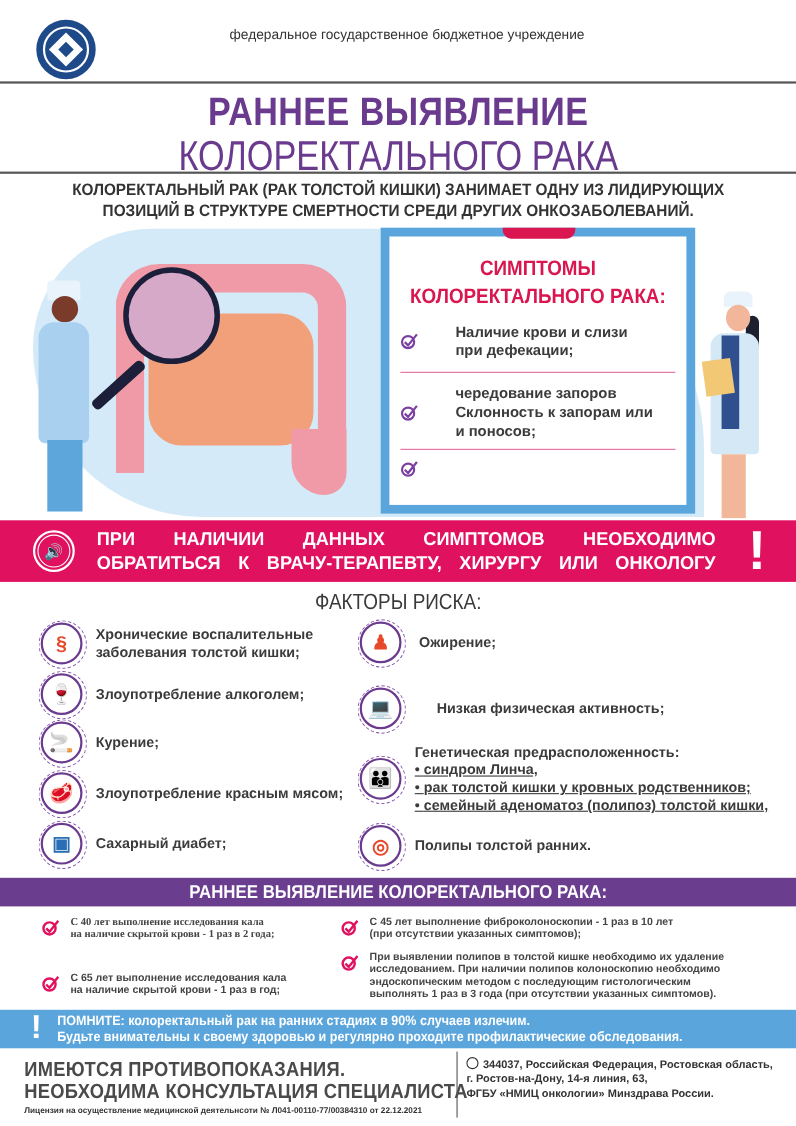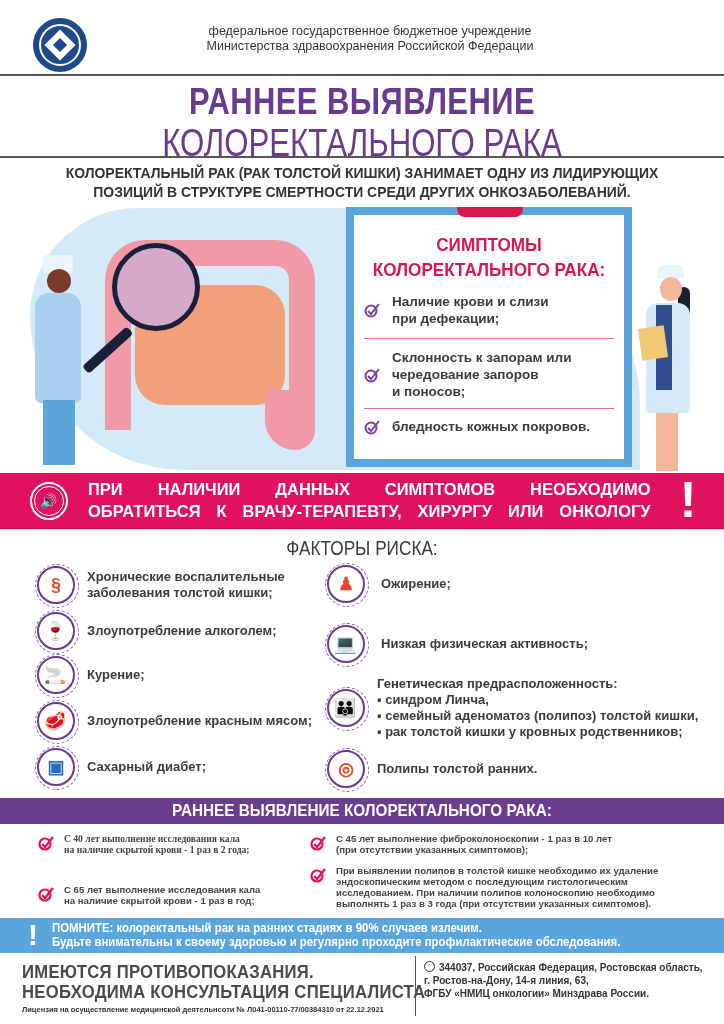--- a/index.html
+++ b/index.html
@@ -46,38 +46,38 @@
   .doctor-f .dress { position: absolute; left: 16px; top: 40px; width: 16px; height: 85px; background: #2f4f8f; }
   .doctor-f .clip { position: absolute; left: 0; top: 62px; width: 26px; height: 32px; background: #f3c874; transform: rotate(-8deg); }
   .doctor-f .legs { position: absolute; left: 16px; top: 148px; width: 22px; height: 58px; background: #f2b79b; }
 
   
   .symp { position: absolute; left: 346px; top: 207px; width: 286px; height: 260px; background: #ffffff; border: 8px solid #5aa5dc; }
   .symp-tab { position: absolute; left: 457px; top: 207px; width: 66px; height: 10px; background: #d9164f; border-radius: 0 0 8px 8px; }
   .symp-title { position: absolute; left: 354px; top: 232px; width: 270px; text-align: center; font-size: 19px; font-weight: bold; color: #d9164f; line-height: 25px; transform: scaleX(0.9); }
   .symp-item { position: absolute; left: 364px; display: flex; align-items: center; width: 260px; }
   .check { width: 16px; height: 16px; margin-right: 12px; flex: none; }
-  .symp-item .txt { font-size: 13.5px; font-weight: bold; color: #3b3b3b; line-height: 17px; }
+  .symp-item .txt { font-size: 13.5px; font-weight: bold; color: #3b3b3b; line-height: 17px; margin-left: 22px; }
   .symp-sep { position: absolute; left: 364px; width: 250px; height: 1px; background: #e36b9a; }
 
   
   .alert { position: absolute; left: 0; top: 473px; width: 724px; height: 56px; background: #e0115f; }
   .alert-speaker { position: absolute; left: 30px; top: 482px; width: 38px; height: 38px; border-radius: 50%; border: 2px solid #fff; display: flex; align-items: center; justify-content: center; }
   .alert-speaker-in { width: 30px; height: 30px; border-radius: 50%; border: 1.5px solid #fff; display: flex; align-items: center; justify-content: center; color: #fff; font-size: 14px; }
   .alert-text { position: absolute; left: 88px; top: 479px; width: 580px; color: #fff; font-weight: bold; font-size: 17px; line-height: 22px; text-align: justify; text-align-last: justify; transform: scaleX(0.97); transform-origin: left; }
   .alert-bang { position: absolute; left: 676px; top: 472px; width: 24px; font-size: 50px; font-weight: bold; color: #fff; line-height: 56px; text-align: center; }
 
   
   .risk-title { position: absolute; left: 0; top: 537px; width: 724px; text-align: center; font-size: 20px; color: #3a3a3a; transform: scaleX(0.86); }
   .risk { position: absolute; display: flex; align-items: center; }
   .risk-icon { width: 38px; height: 38px; border-radius: 50%; border: 2.5px solid #6a3a8e; display: flex; align-items: center; justify-content: center; flex: none; position: relative; }
   .risk-icon::before { content: ""; position: absolute; left: -4px; top: -4px; width: 42px; height: 42px; border-radius: 50%; border: 1px dashed #8a5ab0; }
   .risk-glyph { font-size: 18px; color: #e74a2b; font-weight: bold; line-height: 1; }
   .risk .txt { margin-left: 12px; font-size: 13px; font-weight: bold; color: #3b3b3b; line-height: 16px; }
-  .gen-list { list-style: none; }
+  .gen-list { list-style: none; text-decoration: underline; }
   .gen-list li::before { content: "• "; }
 
   
   .early-bar { position: absolute; left: 0; top: 798px; width: 724px; height: 26px; background: #6b3d8f; color: #fff; font-weight: bold; font-size: 17px; text-align: center; line-height: 26px; }
   .early-bar span { display: inline-block; transform: scaleX(0.9); }
   .early { position: absolute; display: flex; align-items: flex-start; }
   .early .check2 { width: 16px; height: 16px; margin-right: 10px; margin-top: 2px; flex: none; }
   .early .txt { font-size: 9.6px; font-weight: bold; color: #444; line-height: 11px; }
 
   
@@ -98,21 +98,20 @@
 <body>
 
 <div class="header">
   <div class="logo">
     <div class="logo-inner">
         <div class="logo-diamond"></div>
       </div>
   </div>
   <div class="org">
     <div class="l1">федеральное государственное бюджетное учреждение</div>
-    <div class="l3">Министерства здравоохранения Российской Федерации</div>
   </div>
 </div>
 <div class="rule-top"></div>
 
 <div class="title">
   <div class="t1">РАННЕЕ ВЫЯВЛЕНИЕ</div>
   <div class="t2">КОЛОРЕКТАЛЬНОГО РАКА</div>
 </div>
 <div class="rule-mid"></div>
 
@@ -163,34 +162,33 @@
   </div>
 </div>
 <div class="symp-sep" style="top:338px;"></div>
 
 <div class="symp-item" style="top:349px;">
   <svg class="check" viewBox="0 0 16 16">
       <circle cx="7" cy="9" r="5.5" fill="none" stroke="#7a3fa0" stroke-width="2"></circle>
       <path d="M4 9l3 3 8-10" fill="none" stroke="#7a3fa0" stroke-width="2"></path>
     </svg>
   <div class="txt">
+    <div>чередование запоров</div>
     <div>Склонность к запорам или</div>
-    <div>чередование запоров</div>
     <div>и поносов;</div>
   </div>
 </div>
 <div class="symp-sep" style="top:408px;"></div>
 
 <div class="symp-item" style="top:418px;">
   <svg class="check" viewBox="0 0 16 16">
       <circle cx="7" cy="9" r="5.5" fill="none" stroke="#7a3fa0" stroke-width="2"></circle>
       <path d="M4 9l3 3 8-10" fill="none" stroke="#7a3fa0" stroke-width="2"></path>
     </svg>
   <div class="txt">
-    <div>бледность кожных покровов.</div>
   </div>
 </div>
 
 <div class="alert"></div>
 <div class="alert-speaker">
     <div class="alert-speaker-in">🔊</div>
   </div>
 <div class="alert-text">
   <div>ПРИ НАЛИЧИИ ДАННЫХ СИМПТОМОВ НЕОБХОДИМО</div>
   <div>ОБРАТИТЬСЯ К ВРАЧУ-ТЕРАПЕВТУ, ХИРУРГУ ИЛИ ОНКОЛОГУ</div>
@@ -246,34 +244,34 @@
       <span class="risk-glyph">♟</span>
     </div>
   <div class="txt" style="margin-left:16px">
       <div>Ожирение;</div>
     </div>
 </div>
 <div class="risk" style="left:327px; top:625px;">
   <div class="risk-icon">
       <span class="risk-glyph">💻</span>
     </div>
-  <div class="txt" style="margin-left:16px">
+  <div class="txt" style="margin-left:32px">
       <div>Низкая физическая активность;</div>
     </div>
 </div>
 <div class="risk" style="left:327px; top:676px;">
   <div class="risk-icon">
       <span class="risk-glyph">👪</span>
     </div>
   <div class="txt" style="margin-left:12px">
     <div>Генетическая предрасположенность:</div>
     <ul class="gen-list">
       <li>синдром Линча,</li>
+      <li>рак толстой кишки у кровных родственников;</li>
       <li>семейный аденоматоз (полипоз) толстой кишки,</li>
-      <li>рак толстой кишки у кровных родственников;</li>
     </ul>
   </div>
 </div>
 <div class="risk" style="left:327px; top:750px;">
   <div class="risk-icon">
       <span class="risk-glyph">◎</span>
     </div>
   <div class="txt" style="margin-left:12px">
       <div>Полипы толстой ранних.</div>
     </div>
@@ -311,22 +309,22 @@
       <div>(при отсутствии указанных симптомов);</div>
     </div>
 </div>
 <div class="early" style="left:310px; top:865px;">
   <svg class="check2" viewBox="0 0 16 16">
       <circle cx="7" cy="9" r="5.5" fill="none" stroke="#e0115f" stroke-width="2.2"></circle>
       <path d="M4 9l3 3 8-10" fill="none" stroke="#e0115f" stroke-width="2.2"></path>
     </svg>
   <div class="txt">
     <div>При выявлении полипов в толстой кишке необходимо их удаление</div>
+    <div>исследованием. При наличии полипов колоноскопию необходимо</div>
     <div>эндоскопическим методом с последующим гистологическим</div>
-    <div>исследованием. При наличии полипов колоноскопию необходимо</div>
     <div>выполнять 1 раз в 3 года  (при отсутствии указанных симптомов).</div>
   </div>
 </div>
 
 <div class="remember"></div>
 <div class="rem-bang">!</div>
 <div class="rem-text">
   <div>ПОМНИТЕ: колоректальный рак на ранних стадиях в 90% случаев излечим.</div>
   <div>Будьте внимательны к своему здоровью и регулярно проходите профилактические обследования.</div>
 </div>

